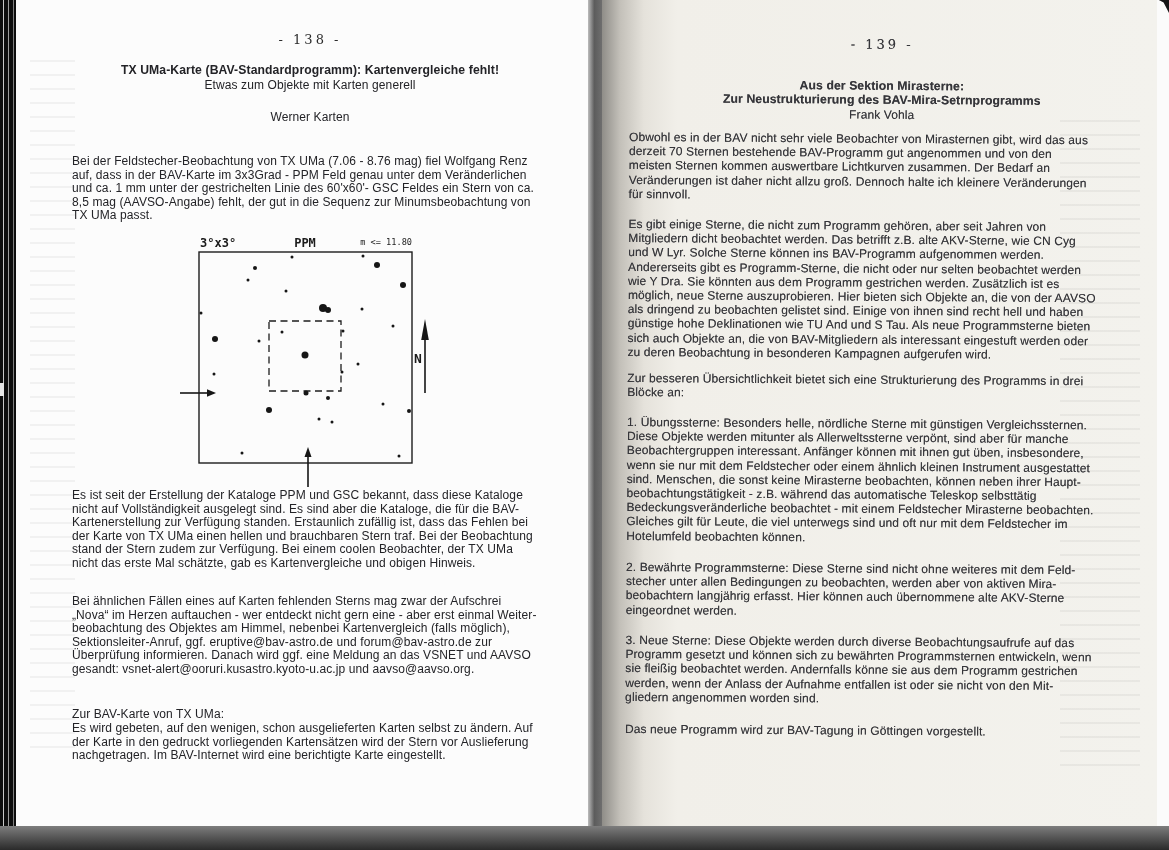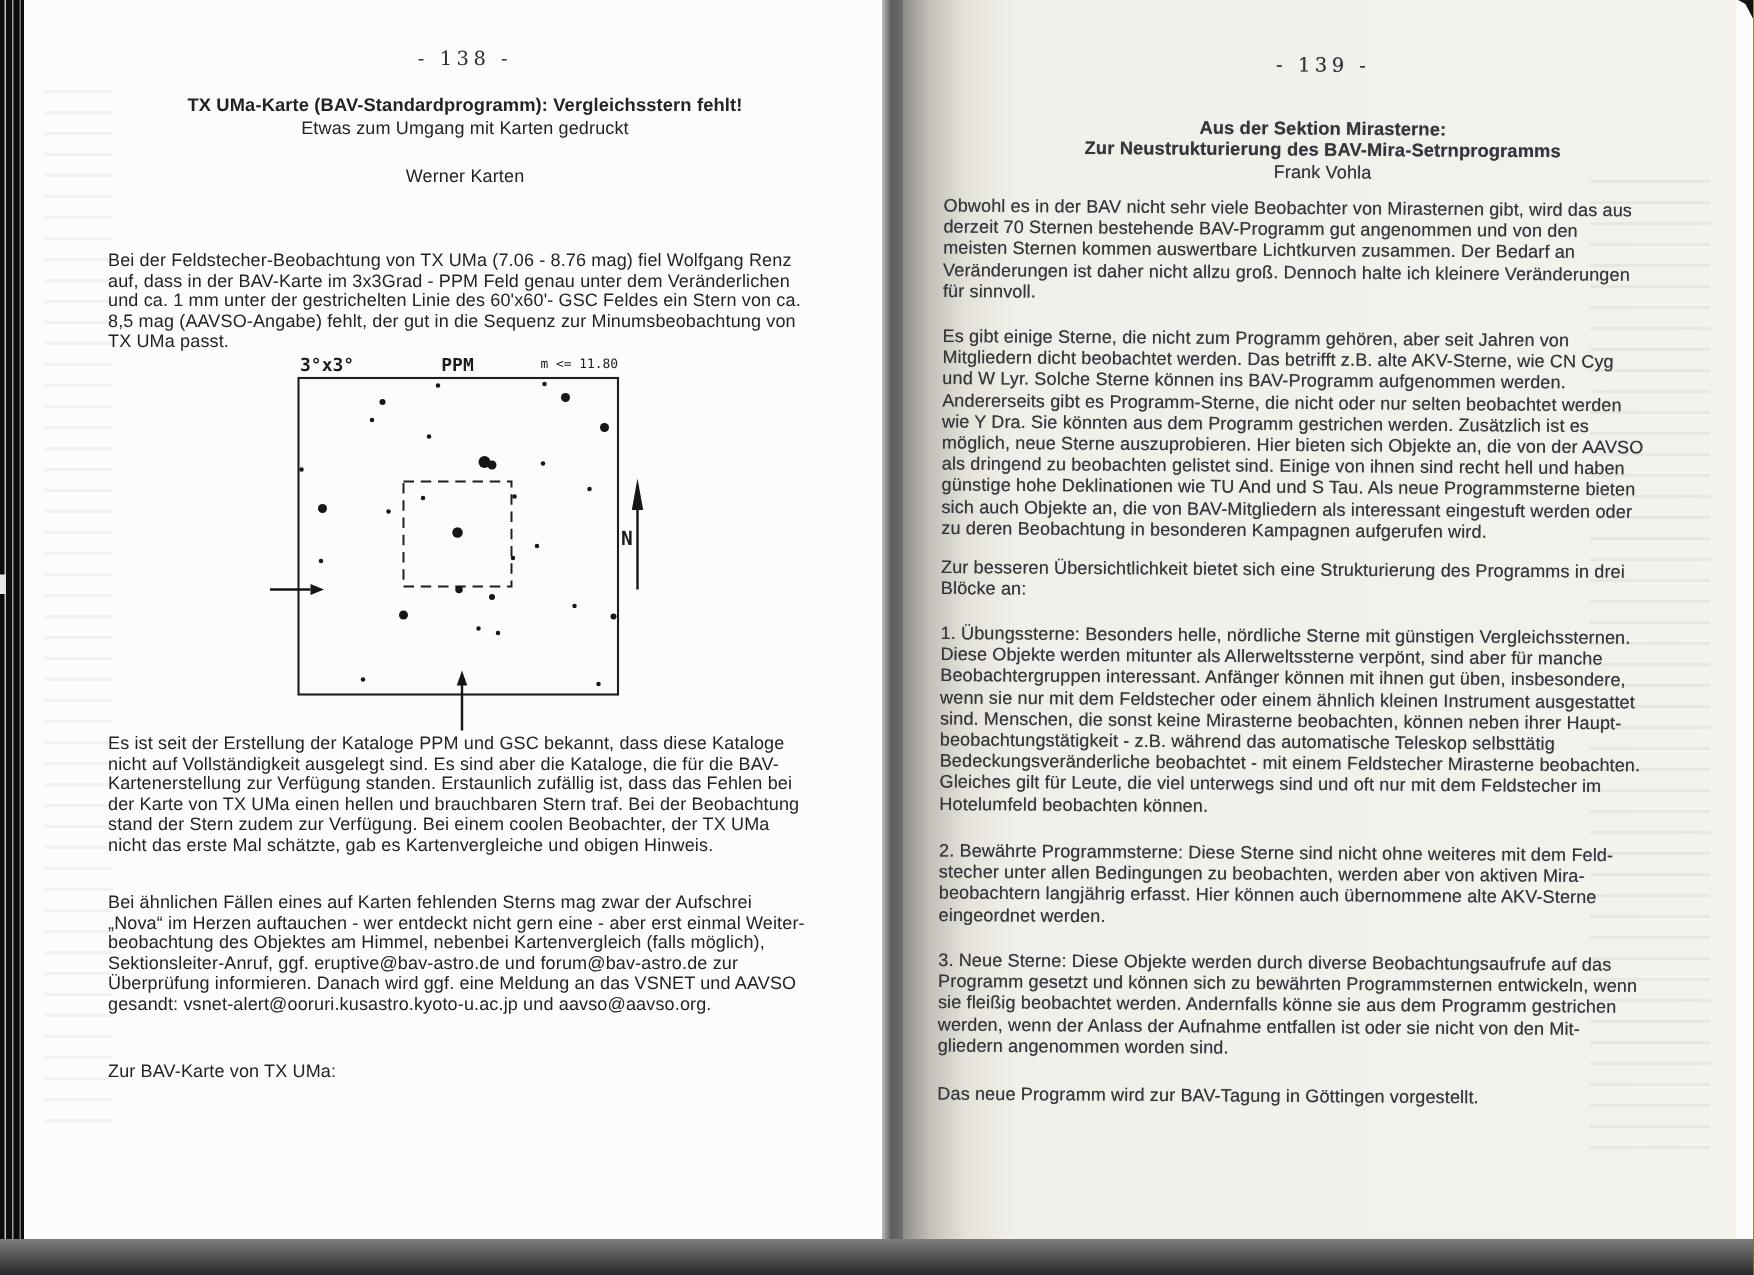--- a/index.html
+++ b/index.html
@@ -47,25 +47,25 @@
   <div class="edge-stack">
     <div class="edge-line" style="left:3px;opacity:.9"></div>
     <div class="edge-line" style="left:8px;opacity:.7"></div>
     <div class="edge-line" style="left:13px;opacity:.55"></div>
     <div class="edge-notch"></div>
   </div>
   <div class="noise" style="left:30px;top:60px;width:45px;height:700px"></div>
   <div class="noise" style="left:1060px;top:120px;width:80px;height:650px"></div>
 
   <div class="blk pagenum center" style="left:70px;top:33px;width:480px">- 138 -</div>
-  <div class="blk h-bold center" style="left:70px;top:64px;width:480px">TX UMa-Karte (BAV-Standardprogramm): Vergleichsstern fehlt!</div>
-  <div class="blk center" style="left:70px;top:79px;width:480px">Etwas zum Umgang mit Karten gedruckt</div>
+  <div class="blk h-bold center" style="left:70px;top:64px;width:480px">TX UMa-Karte (BAV-Standardprogramm): Kartenvergleiche fehlt!</div>
+  <div class="blk center" style="left:70px;top:79px;width:480px">Etwas zum Objekte mit Karten generell</div>
   <div class="blk center" style="left:70px;top:111px;width:480px">Werner Karten</div>
 
-  <div class="blk" style="left:72px;top:167px;width:502px">Bei der Feldstecher-Beobachtung von TX UMa (7.06 - 8.76 mag) fiel Wolfgang Renz
+  <div class="blk" style="left:72px;top:155px;width:502px">Bei der Feldstecher-Beobachtung von TX UMa (7.06 - 8.76 mag) fiel Wolfgang Renz
 auf, dass in der BAV-Karte im 3x3Grad - PPM Feld genau unter dem Veränderlichen
 und ca. 1 mm unter der gestrichelten Linie des 60'x60'- GSC Feldes ein Stern von ca.
 8,5 mag (AAVSO-Angabe) fehlt, der gut in die Sequenz zur Minumsbeobachtung von
 TX UMa passt.</div>
 
   <svg class="chart" viewBox="0 0 262 262">
     <text x="22" y="14" font-size="12" font-weight="bold">3°x3°</text>
     <text x="127" y="14" font-size="12" font-weight="bold" text-anchor="middle">PPM</text>
     <text x="234" y="12" font-size="8.6" text-anchor="end">m &lt;= 11.80</text>
 
@@ -121,20 +121,23 @@
 der Karte von TX UMa einen hellen und brauchbaren Stern traf. Bei der Beobachtung
 stand der Stern zudem zur Verfügung. Bei einem coolen Beobachter, der TX UMa
 nicht das erste Mal schätzte, gab es Kartenvergleiche und obigen Hinweis.</div>
   <div class="blk" style="left:72px;top:595px;width:502px">Bei ähnlichen Fällen eines auf Karten fehlenden Sterns mag zwar der Aufschrei
 „Nova“ im Herzen auftauchen - wer entdeckt nicht gern eine - aber erst einmal Weiter-
 beobachtung des Objektes am Himmel, nebenbei Kartenvergleich (falls möglich),
 Sektionsleiter-Anruf, ggf. eruptive@bav-astro.de und forum@bav-astro.de zur
 Überprüfung informieren. Danach wird ggf. eine Meldung an das VSNET und AAVSO
 gesandt: vsnet-alert@ooruri.kusastro.kyoto-u.ac.jp und aavso@aavso.org.</div>
   <div class="blk" style="left:72px;top:708px;width:502px">Zur BAV-Karte von TX UMa:</div>
+  <div class="blk" style="left:72px;top:722px;width:502px">Es wird gebeten, auf den wenigen, schon ausgelieferten Karten selbst zu ändern. Auf
+der Karte in den gedruckt vorliegenden Kartensätzen wird der Stern vor Auslieferung
+nachgetragen. Im BAV-Internet wird eine berichtigte Karte eingestellt.</div>
 
   <div class="rightpage">
     <div class="blk pagenum center" style="left:0;top:36px;width:505px">- 139 -</div>
     <div class="blk h-bold center" style="left:0;top:77px;width:505px">Aus der Sektion Mirasterne:</div>
     <div class="blk h-bold center" style="left:0;top:91px;width:505px">Zur Neustrukturierung des BAV-Mira-Setrnprogramms</div>
     <div class="blk center" style="left:0;top:106px;width:505px">Frank Vohla</div>
 
     <div class="blk" style="left:0;top:130px;width:510px">Obwohl es in der BAV nicht sehr viele Beobachter von Mirasternen gibt, wird das aus
 derzeit 70 Sternen bestehende BAV-Programm gut angenommen und von den
 meisten Sternen kommen auswertbare Lichtkurven zusammen. Der Bedarf an

